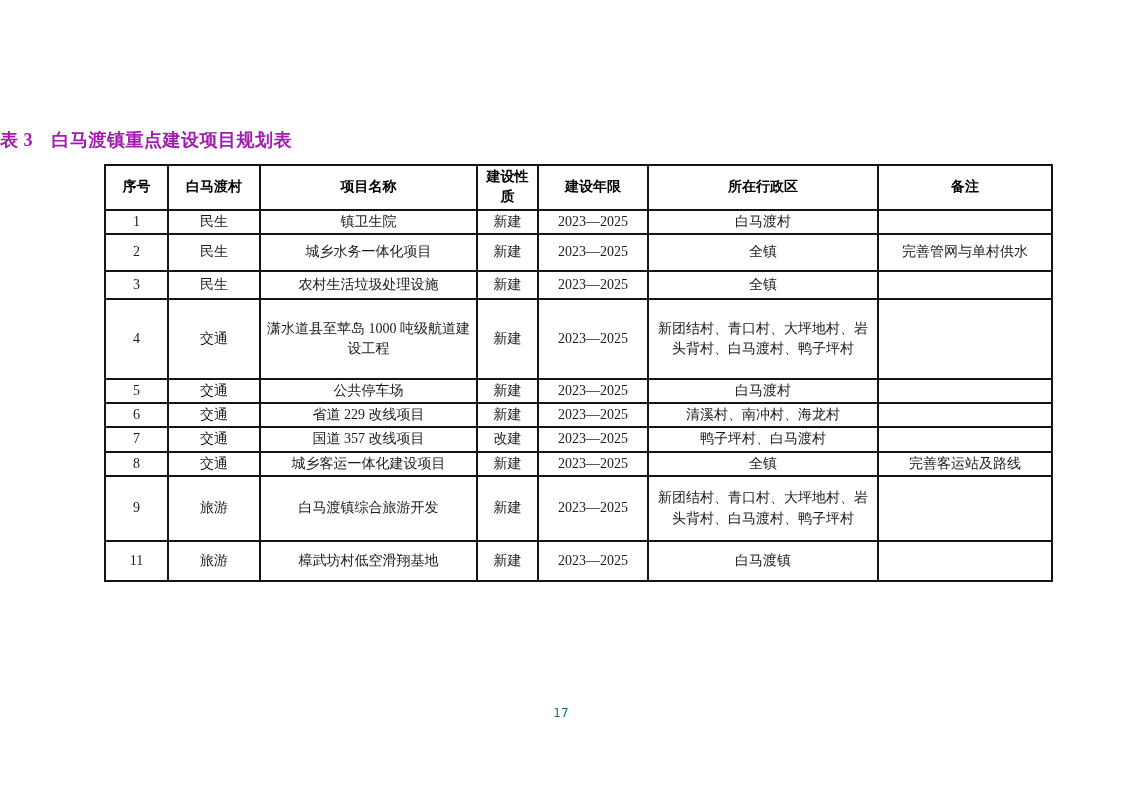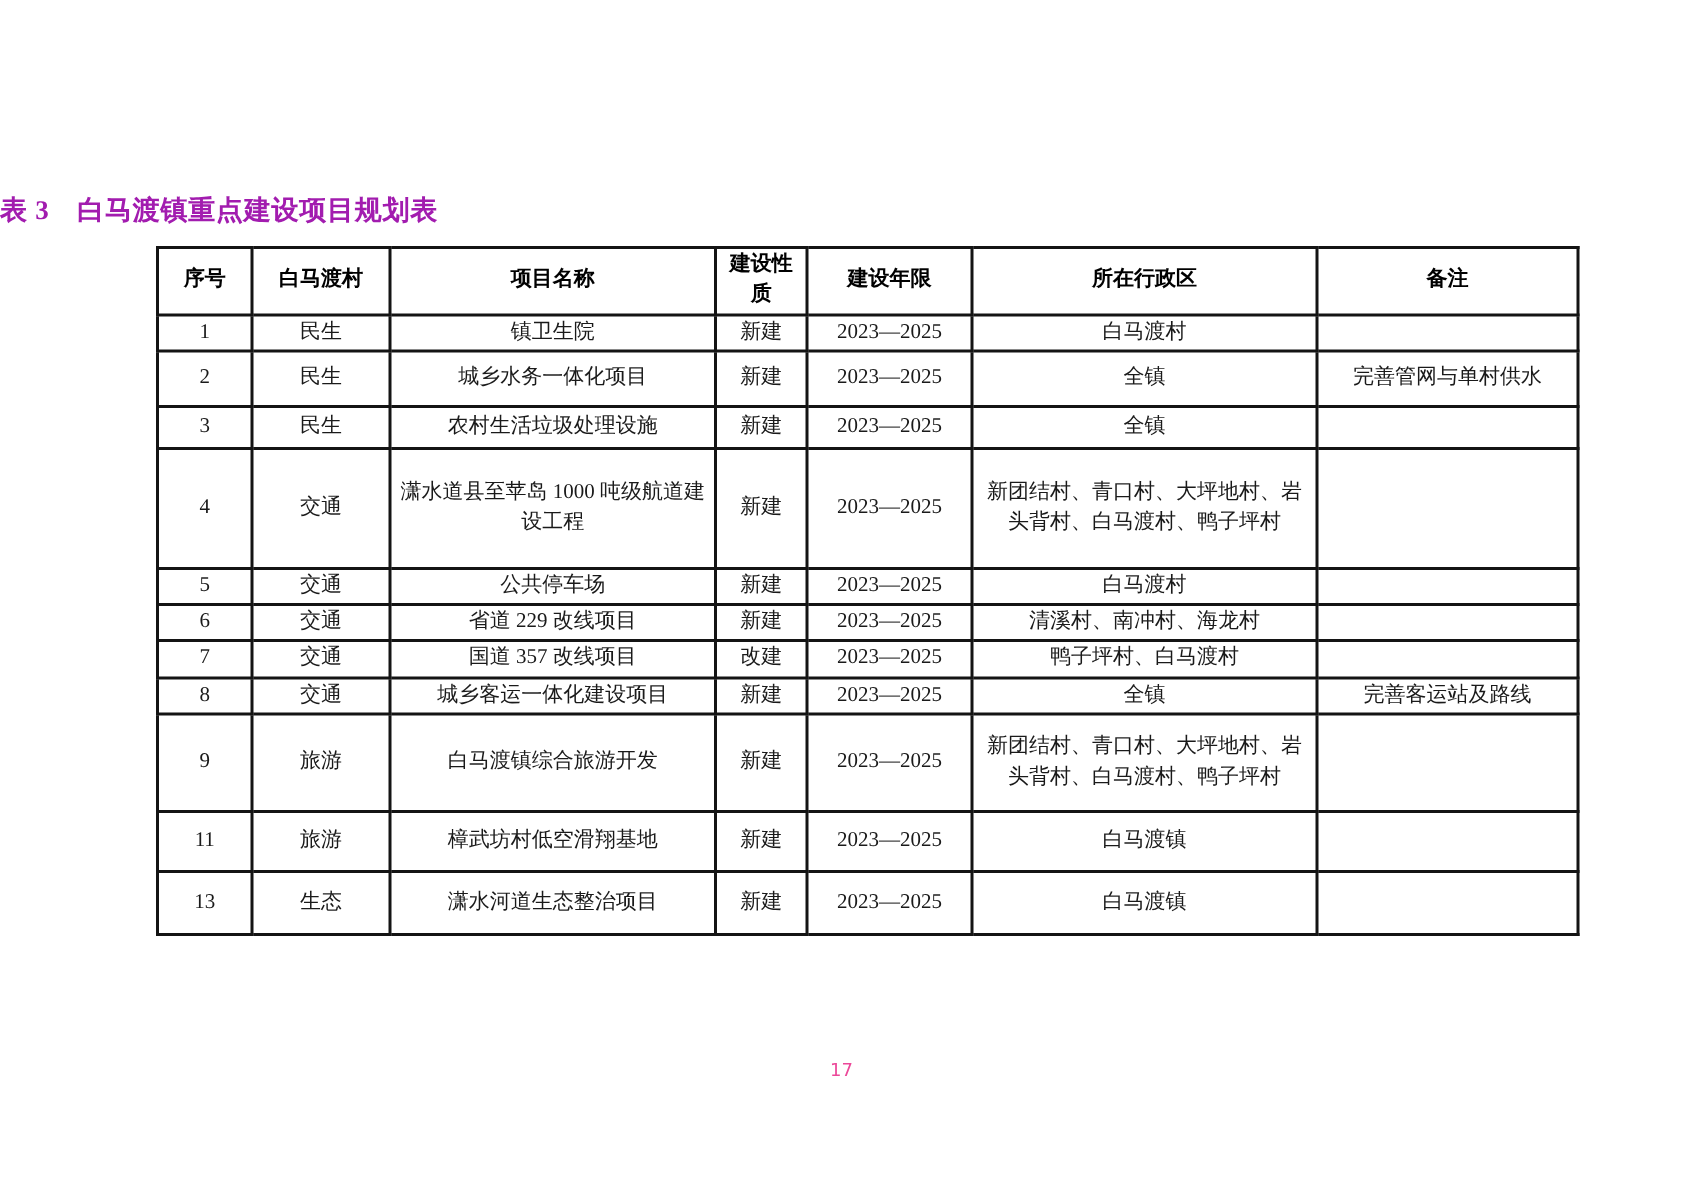--- a/index.html
+++ b/index.html
@@ -46,21 +46,21 @@
     color: #000;
   }
   .page-num {
     position: absolute;
     top: 706px;
     left: 0;
     width: 100%;
     text-align: center;
     font-size: 12px;
     font-family: "DejaVu Sans", "Liberation Sans", sans-serif;
-    color: #ec4899;
+    color: #0f766e;
   }
 </style>
 </head>
 <body>
 
 <div class="doc-title">表 3　白马渡镇重点建设项目规划表</div>
 
 <table class="projects">
   <colgroup>
     <col style="width:63px">
@@ -166,25 +166,16 @@
     </tr>
     <tr style="height:40px">
       <td>11</td>
       <td>旅游</td>
       <td>樟武坊村低空滑翔基地</td>
       <td>新建</td>
       <td>2023—2025</td>
       <td>白马渡镇</td>
       <td></td>
     </tr>
-    <tr style="height:42px">
-      <td>13</td>
-      <td>生态</td>
-      <td>潇水河道生态整治项目</td>
-      <td>新建</td>
-      <td>2023—2025</td>
-      <td>白马渡镇</td>
-      <td></td>
-    </tr>
   </tbody>
 </table>
 
 <div class="page-num">17</div>
 
 </body></html>

